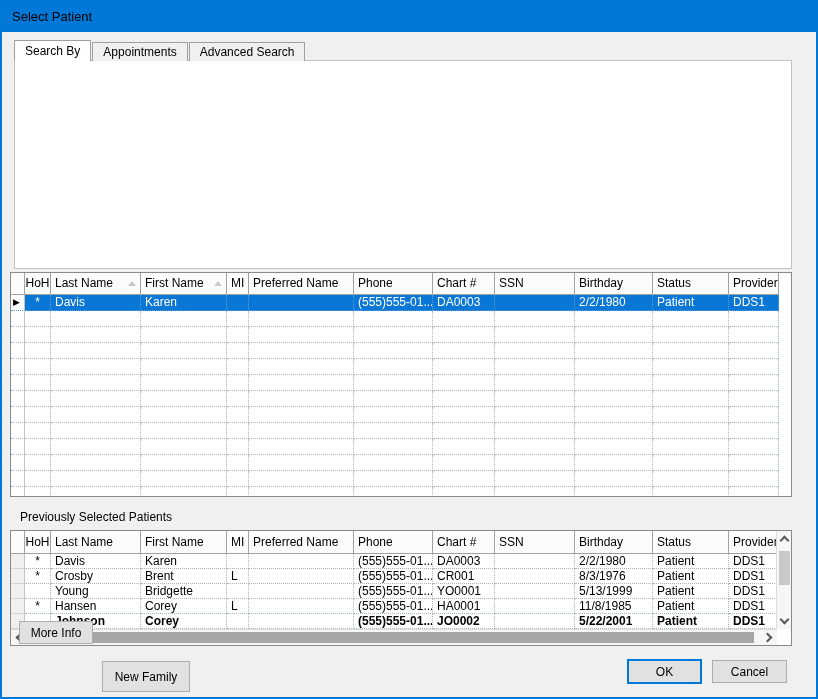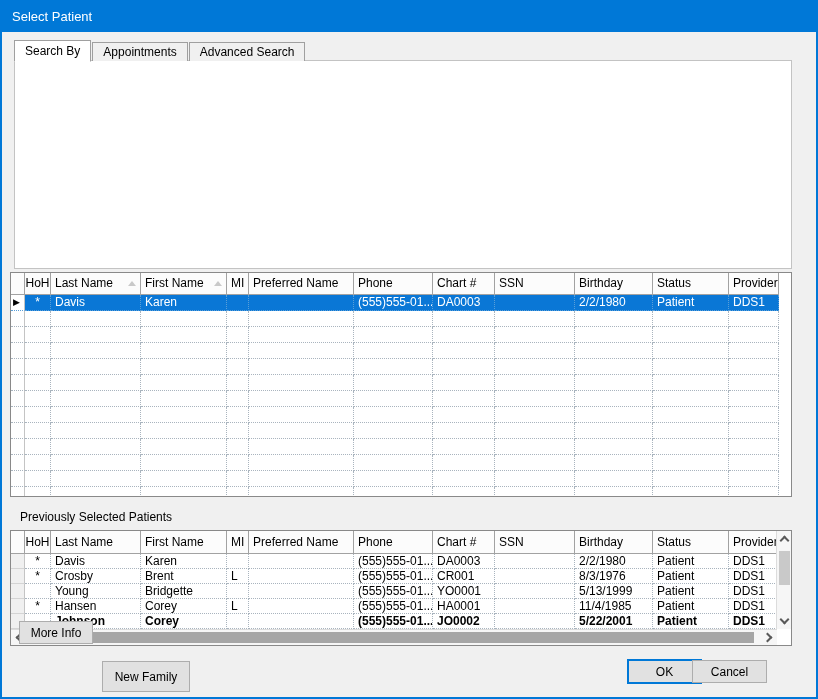--- a/index.html
+++ b/index.html
@@ -4,21 +4,21 @@
 <style>
   * { box-sizing: border-box; margin: 0; padding: 0; }
   html,body { background:#c8c8c8; }
   body { font-family: "Liberation Sans", "DejaVu Sans", sans-serif; font-size: 12px; color:#000; }
 
   .window { position: relative; width: 818px; height: 699px; background:#f0f0f0;
             border-left:2px solid #0078d7; border-right:2px solid #0078d7; border-bottom:2px solid #0078d7;
             overflow:hidden; }
 
   .titlebar { position:absolute; left:-2px; top:0; width:818px; height:32px; background:#0078d7;
-              color:#ffffff; display:flex; align-items:center; padding-left:12px; font-size:13px; }
+              color:#000000; display:flex; align-items:center; padding-left:12px; font-size:13px; }
 
   
   .tabs { position:absolute; left:12px; top:39px; height:22px; display:flex; align-items:flex-end; z-index:3; }
   .tab { height:19px; padding:0 10px; background:#f0f0f0; border:1px solid #9f9f9f; border-bottom:none;
          line-height:18px; margin-right:1px; color:#000; }
   .tab.active { height:22px; background:#fff; border:1px solid #9f9f9f; border-bottom:1px solid #fff;
                 line-height:21px; position:relative; top:1px; z-index:4; }
 
   .tabpanel { position:absolute; left:12px; top:60px; width:778px; height:209px; background:#fff;
               border:1px solid #c3c3c3; z-index:1; }
@@ -96,21 +96,21 @@
   .chev.down{ transform:rotate(45deg); margin-top:-3px; }
   .chev.left{ transform:rotate(135deg); margin-left:3px; }
   .chev.right{ transform:rotate(-45deg); margin-left:-3px; }
 
   .prev-label { position:absolute; left:18px; top:510px; }
 
   
   .btn-moreinfo { position:absolute; left:17px; top:621px; width:74px; height:23px; }
   .btn-newfamily{ position:absolute; left:100px; top:661px; width:88px; height:31px; }
   .btn-ok { position:absolute; left:625px; top:659px; width:75px; height:25px; border:2px solid #0078d7; }
-  .btn-cancel { position:absolute; left:690px; top:660px; width:75px; height:23px; }
+  .btn-cancel { position:absolute; left:710px; top:660px; width:75px; height:23px; }
 </style>
 </head>
 <body>
 
 <div class="window">
 
   <div class="titlebar">
     <span>Select Patient</span>
   </div>
 
@@ -428,21 +428,21 @@
           <div class="grid-row" style="display: flex;">
         <div class="cell c-ind"></div>
         <div class="cell c-hoh">*</div>
         <div class="cell c-last">Hansen</div>
         <div class="cell c-first">Corey</div>
         <div class="cell c-mi">L</div>
         <div class="cell c-pref"></div>
         <div class="cell c-phone">(555)555-01...</div>
         <div class="cell c-chart">HA0001</div>
         <div class="cell c-ssn"></div>
-        <div class="cell c-bday">11/4/1985</div>
+        <div class="cell c-bday">11/8/1985</div>
         <div class="cell c-status">Patient</div>
         <div class="cell c-prov">DDS1</div>
       </div>
           <div class="grid-row" style="display: flex; font-weight: bold;">
         <div class="cell c-ind"></div>
         <div class="cell c-hoh"></div>
         <div class="cell c-last">Johnson</div>
         <div class="cell c-first">Corey</div>
         <div class="cell c-mi"></div>
         <div class="cell c-pref"></div>

